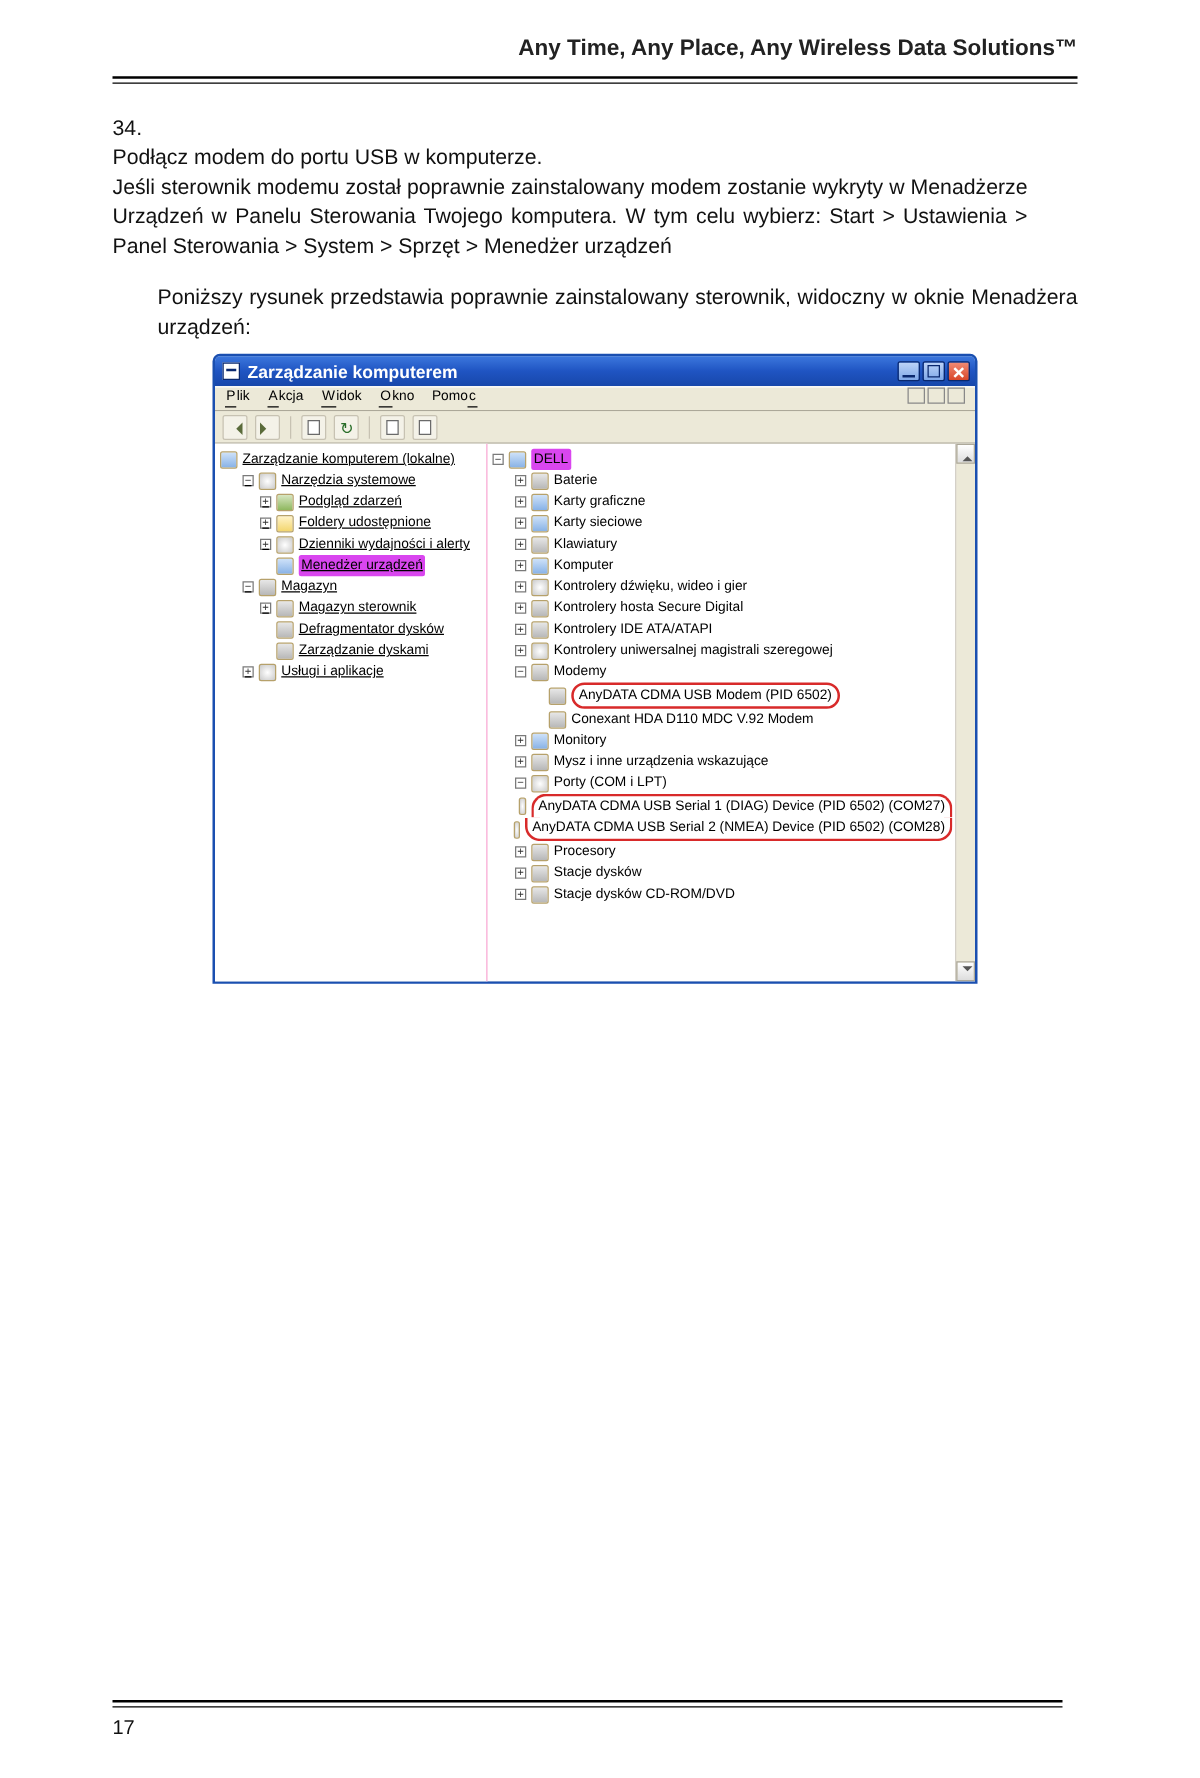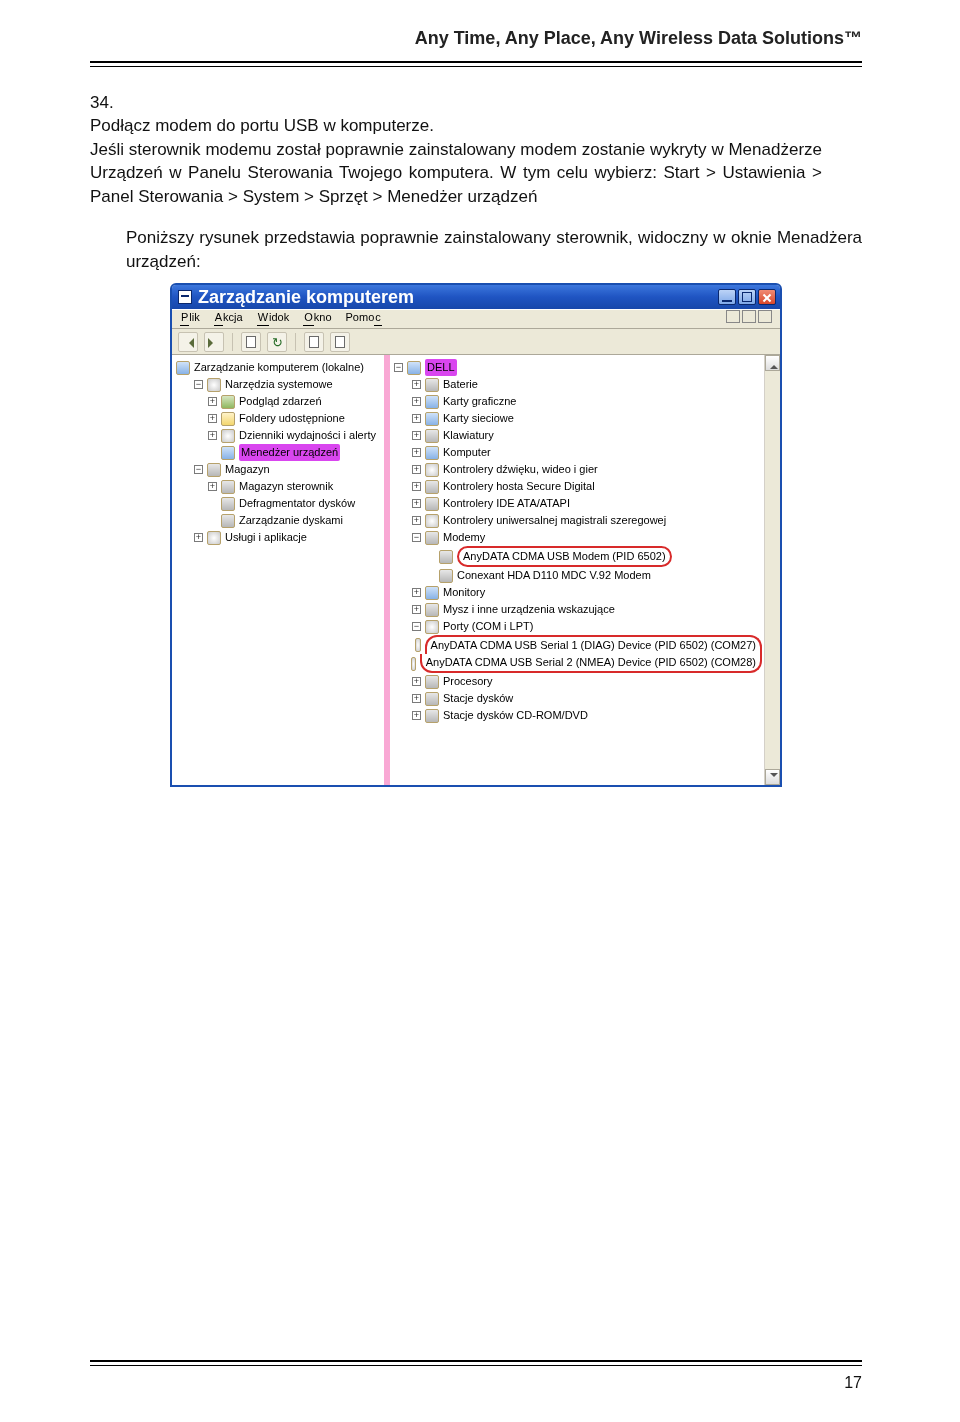--- a/index.html
+++ b/index.html
@@ -11,21 +11,21 @@
   .content { padding-top: 24px; font-size: 17px; line-height: 1.38; }
   .ol-block { margin-bottom: 12px; }
   .ol-num { display: inline-block; width: 36px; vertical-align: top; }
   .ol-body { display: inline-block; width: calc(100% - 40px); vertical-align: top; text-align: justify; }
   .caption { margin: 18px 0 8px 36px; text-align: justify; }
   .figure-wrap { display: flex; justify-content: center; margin: 10px 0 22px 0; }
 
   
   .win { width: 612px; border: 2px solid #1a4fb0; border-radius: 6px 6px 0 0; font-size: 11px; color: #000; box-shadow: 0 0 0 1px #adc8ea inset; background: #ece9d8; }
   .titlebar { display:flex; align-items:center; justify-content:space-between; height: 24px; padding: 0 4px 0 6px; border-radius: 4px 4px 0 0;
-    background: linear-gradient(#3c77dd,#1f54c2 50%,#1747aa); color:#fff; font-weight: bold; font-size: 18px; }
+    background: linear-gradient(#3c77dd,#1f54c2 50%,#1747aa); color:#fff; font-weight: bold; font-size: 14px; }
   .titlebar .left { display:flex; align-items:center; gap:6px; }
   .titlebar .ic { width:14px;height:14px; background:#fff; border:1px solid #0a286e; position:relative; }
   .titlebar .ic::after{content:"";position:absolute;left:2px;right:2px;top:4px;height:2px;background:#0a286e;}
   .winbtns { display:flex; gap:2px; }
   .wbtn { width:18px;height:16px; border:1px solid #0a286e; background: linear-gradient(#bcd3f7,#7fa8e8); border-radius:2px; position:relative; }
   .wbtn.close { background: linear-gradient(#f08b74,#d9472a); }
   .wbtn.min::after{content:"";position:absolute;left:3px;right:3px;bottom:2px;height:2px;background:#0a286e;}
   .wbtn.max::after{content:"";position:absolute;left:3px;right:3px;top:2px;bottom:2px;border:1px solid #0a286e;}
   .wbtn.close::before,.wbtn.close::after{content:"";position:absolute;left:3px;right:3px;top:7px;height:2px;background:#fff;}
   .wbtn.close::before{transform:rotate(45deg);} .wbtn.close::after{transform:rotate(-45deg);}
@@ -37,21 +37,21 @@
 
   .toolbar { display:flex; align-items:center; gap:6px; height:26px; padding:0 6px; background:#ece9d8; border-bottom:1px solid #aca899; }
   .tbtn{width:20px;height:20px;border:1px solid #c7c2b2;background:#f4f2e8;border-radius:2px;position:relative;}
   .tbtn.arrow-l::after{content:"";position:absolute;left:5px;top:5px;border:5px solid transparent;border-right-color:#5a6b3a;}
   .tbtn.arrow-r::after{content:"";position:absolute;right:5px;top:5px;border:5px solid transparent;border-left-color:#5a6b3a;}
   .tbtn.doc::after{content:"";position:absolute;left:4px;right:4px;top:3px;bottom:3px;border:1px solid #6a6a6a;background:#fff;}
   .tbtn.refresh::after{content:"↻";position:absolute;left:4px;top:1px;font-size:13px;color:#2a6e2a;}
   .tbar-sep{width:1px;height:18px;background:#c7c2b2;margin:0 2px;}
 
   .panes { display:flex; height: 430px; background:#fff; }
-  .pane-left { width: 218px; border-right:6px solid #f9a8d4; overflow:hidden; background:#fff; }
+  .pane-left { width: 218px; border-right:1px solid #f9a8d4; overflow:hidden; background:#fff;text-decoration:underline; }
   .pane-right { flex:1; overflow:hidden; display:flex; }
   .tree { padding: 4px 2px 4px 2px; font-size:11px; line-height:17px; }
   .node { display:flex; align-items:center; gap:4px; white-space:nowrap; padding-left:2px; }
   .toggle{width:9px;height:9px;border:1px solid #7a7a7a;display:inline-flex;align-items:center;justify-content:center;font-size:9px;line-height:1;color:#333;background:#fff;}
   .toggle.blank{border:none;}
   .nic{width:14px;height:14px;display:inline-block;border:1px solid #b6a16b;background:linear-gradient(#fff3c9,#f0d98d);border-radius:2px;}
   .nic.book{background:linear-gradient(#d7e6c2,#8fb85f);}
   .nic.mon{background:linear-gradient(#cfe2f9,#88b2e6);}
   .nic.drv{background:linear-gradient(#e7e7e7,#b7b7b7);}
   .nic.cog{background:radial-gradient(#fff,#c9c9c9);}
@@ -65,21 +65,21 @@
   .right-inner{flex:1;overflow:hidden;position:relative;}
   .scrollbar{width:16px;background:#ece9d8;border-left:1px solid #d4d0c8;position:relative;}
   .sbtn{height:16px;border:1px solid #aca899;background:linear-gradient(#fff,#ddd);position:relative;}
   .sbtn.up::after{content:"";position:absolute;left:4px;top:5px;border:4px solid transparent;border-bottom-color:#555;}
   .sbtn.down{position:absolute;bottom:0;left:0;right:0;}
   .sbtn.down::after{content:"";position:absolute;left:4px;top:3px;border:4px solid transparent;border-top-color:#555;}
 
   .circled { border: 2px solid #d82a2a; border-radius: 12px; padding: 0 4px; }
   .underline{display:inline-block;border-bottom:1px solid #000;padding:0 1px;}
 
-  .footer { position:absolute; left:90px; right:90px; bottom:30px; text-align:right; }
+  .footer { position:absolute; left:90px; right:102px; bottom:30px; text-align:left; }
   .footer .hr{margin-bottom:0;}
   .footer .num{padding-top:8px;font-size:16px;}
 </style>
 </head>
 <body>
 <div class="page">
 
 <div class="header">Any Time, Any Place, Any Wireless Data Solutions™</div>
 <div class="hr"></div>
 <div class="hr thin"></div>

